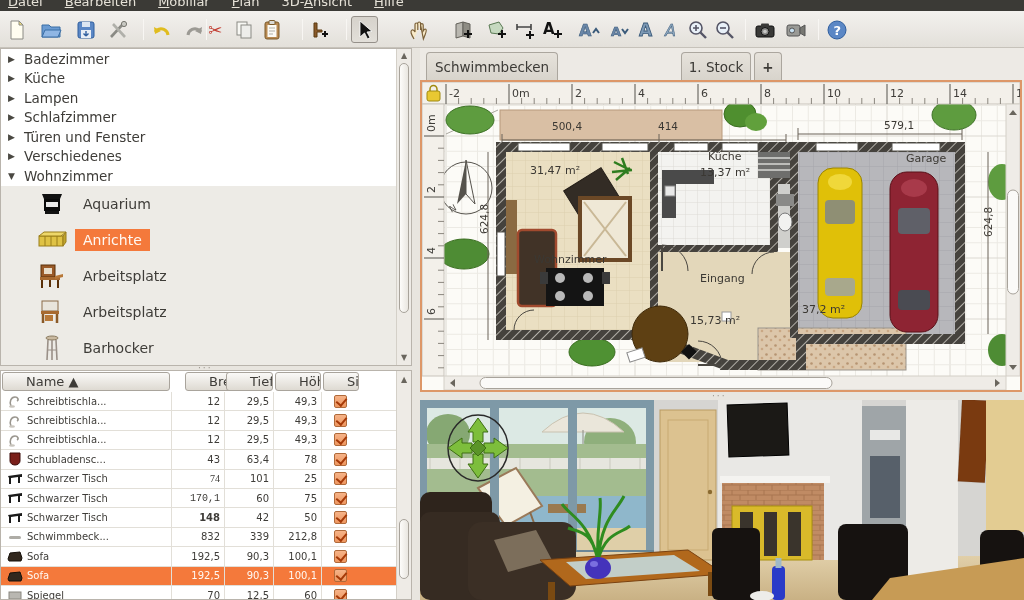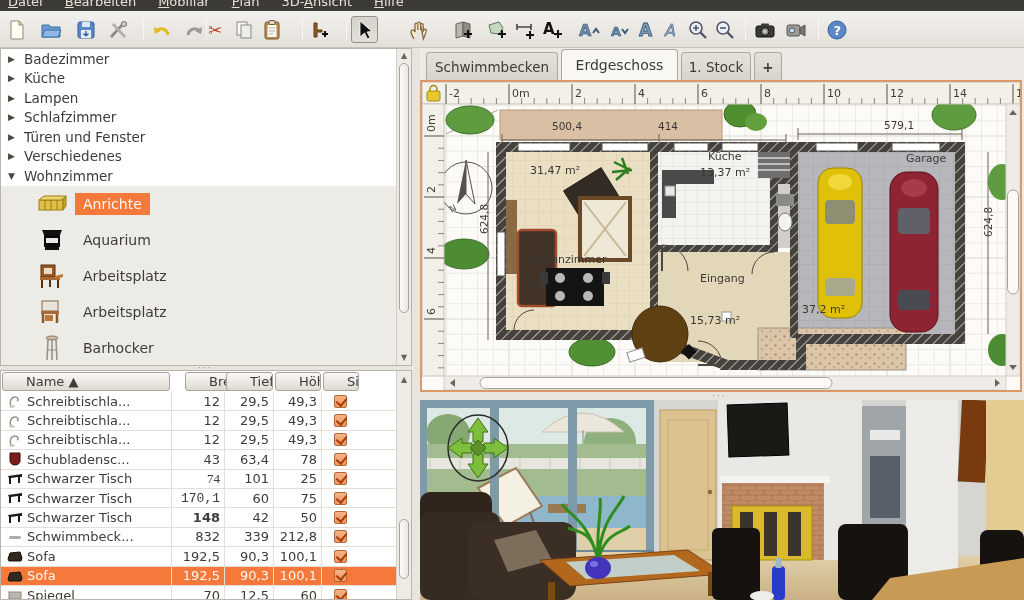--- a/index.html
+++ b/index.html
@@ -37,21 +37,21 @@
   #vsplit{position:absolute;left:412px;top:48px;width:8px;height:552px;background:#E8E5DF;}
   #hsplit-left{position:absolute;left:0;top:366px;width:412px;height:4px;background:#E8E5DF;}
   #hsplit-right{position:absolute;left:420px;top:392px;width:604px;height:8px;background:#E8E5DF;}
   .grip{position:absolute;color:#9B968E;font-size:9px;letter-spacing:2px;line-height:8px;}
   
   #ftable{position:absolute;left:0;top:370px;width:412px;height:230px;background:#fff;
     border:1px solid #B9B4AC;overflow:hidden;}
   .th{position:absolute;top:1px;height:19px;background:linear-gradient(#FAF9F7,#DEDAD2);
     border:1px solid #A9A49C;border-radius:3px;font-size:13px;color:#3E3C38;
     display:flex;align-items:center;padding-left:23px;overflow:hidden;white-space:nowrap;}
-  .trow{position:absolute;height:19.4px;display:flex;align-items:center;font-size:13px;color:#3E3C38;
+  .trow{position:absolute;height:19.4px;display:flex;align-items:center;font-size:10px;color:#3E3C38;
     border-bottom:1px solid #E2DFD8;width:396px;}
   .trow.selected{background:#F4793B;color:#FFF8F2;}
   .tcell{overflow:hidden;white-space:nowrap;}
   .tcell.num{text-align:right;padding-right:4px;border-left:1px solid #E2DFD8;height:100%;
     display:flex;align-items:center;justify-content:flex-end;}
   .rowicon{width:16px;height:14px;margin:0 4px 0 6px;flex:none;display:flex;align-items:center;justify-content:center;}
   .cbx{width:13px;height:13px;border-radius:2px;border:1px solid #B06A3A;
     background:linear-gradient(#F6B388,#EE9760);position:relative;}
   .cbx::after{content:"";position:absolute;left:3px;top:0px;width:5px;height:8px;
     border:solid #A63A08;border-width:0 2px 2px 0;transform:rotate(40deg);}
@@ -320,38 +320,38 @@
         <span class="cat-arrow">▶</span>
         <span>Verschiedenes</span>
       </div>
       <div class="cat-row">
         <span class="cat-arrow">▼</span>
         <span>Wohnzimmer</span>
       </div>
       <div class="item-row">
         <span class="item-icon">
           <svg viewBox="0 0 30 28">
+            <polygon points="5,4 25,4 23,9 7,9" fill="#111"></polygon>
+            <rect x="7" y="9" width="16" height="12" fill="#0A0A0A"></rect>
+            <rect x="9" y="12" width="12" height="5" fill="#E8E8E8"></rect>
+            <rect x="8" y="21" width="14" height="3" fill="#111"></rect>
+          </svg>
+        </span>
+        <span class="item-label">Aquarium</span>
+      </div>
+      <div class="item-row">
+        <span class="item-icon">
+          <svg viewBox="0 0 30 28">
             <rect x="2" y="10" width="24" height="10" fill="#DFC245" stroke="#9A7E1A"></rect>
             <polygon points="2,10 7,6 29,6 24,10" fill="#EDD76A" stroke="#9A7E1A"></polygon>
             <polygon points="26,20 29,16 29,6 26,10" fill="#C0A42E" stroke="#9A7E1A"></polygon>
             <path d="M8 10v10M14 10v10M20 10v10" stroke="#9A7E1A"></path>
           </svg>
         </span>
         <span class="item-label selected">Anrichte</span>
-      </div>
-      <div class="item-row">
-        <span class="item-icon">
-          <svg viewBox="0 0 30 28">
-            <polygon points="5,4 25,4 23,9 7,9" fill="#111"></polygon>
-            <rect x="7" y="9" width="16" height="12" fill="#0A0A0A"></rect>
-            <rect x="9" y="12" width="12" height="5" fill="#E8E8E8"></rect>
-            <rect x="8" y="21" width="14" height="3" fill="#111"></rect>
-          </svg>
-        </span>
-        <span class="item-label">Aquarium</span>
       </div>
       <div class="item-row">
         <span class="item-icon">
           <svg viewBox="0 0 30 28">
             <rect x="4" y="3" width="14" height="12" fill="#9A5A28" stroke="#5A3008"></rect>
             <rect x="7" y="6" width="8" height="6" fill="#E8DCC8"></rect>
             <rect x="3" y="15" width="20" height="3" fill="#A86A30"></rect>
             <path d="M5 18v8M21 18v8M13 18v7" stroke="#5A3008" stroke-width="2"></path>
             <polygon points="18,14 26,12 26,15 18,17" fill="#B87838"></polygon>
           </svg>
@@ -563,21 +563,20 @@
       </div>
     </div>
   <div class="sb-v" style="right:0;top:0;height:228px;">
     <div class="sb-arrow" style="top:4px;">▲</div>
     <div class="sb-thumb" style="top:148px;height:60px;"></div>
   </div>
 </div>
 
 <div id="tabbar">
     <div class="tab" style="left: 6px; width: 132px; justify-content: center;">Schwimmbecken</div>
-    <div class="tab active" style="left: 141px; width: 117px; justify-content: center;">Erdgeschoss</div>
     <div class="tab" style="left: 261px; width: 70px; justify-content: center;">1. Stock</div>
     <div class="tab plus" style="left: 334px; width: 28px; justify-content: center;">+</div>
   </div>
 
 <div id="planview">
 <svg width="598" height="308" viewBox="0 0 598 308">
   <defs>
     <pattern id="hatch" width="7" height="7" patternTransform="rotate(45)" patternUnits="userSpaceOnUse">
       <rect width="7" height="7" fill="#45423D"></rect>
       <line x1="0" y1="0" x2="0" y2="7" stroke="#CFCCC5" stroke-width="1.6"></line>

